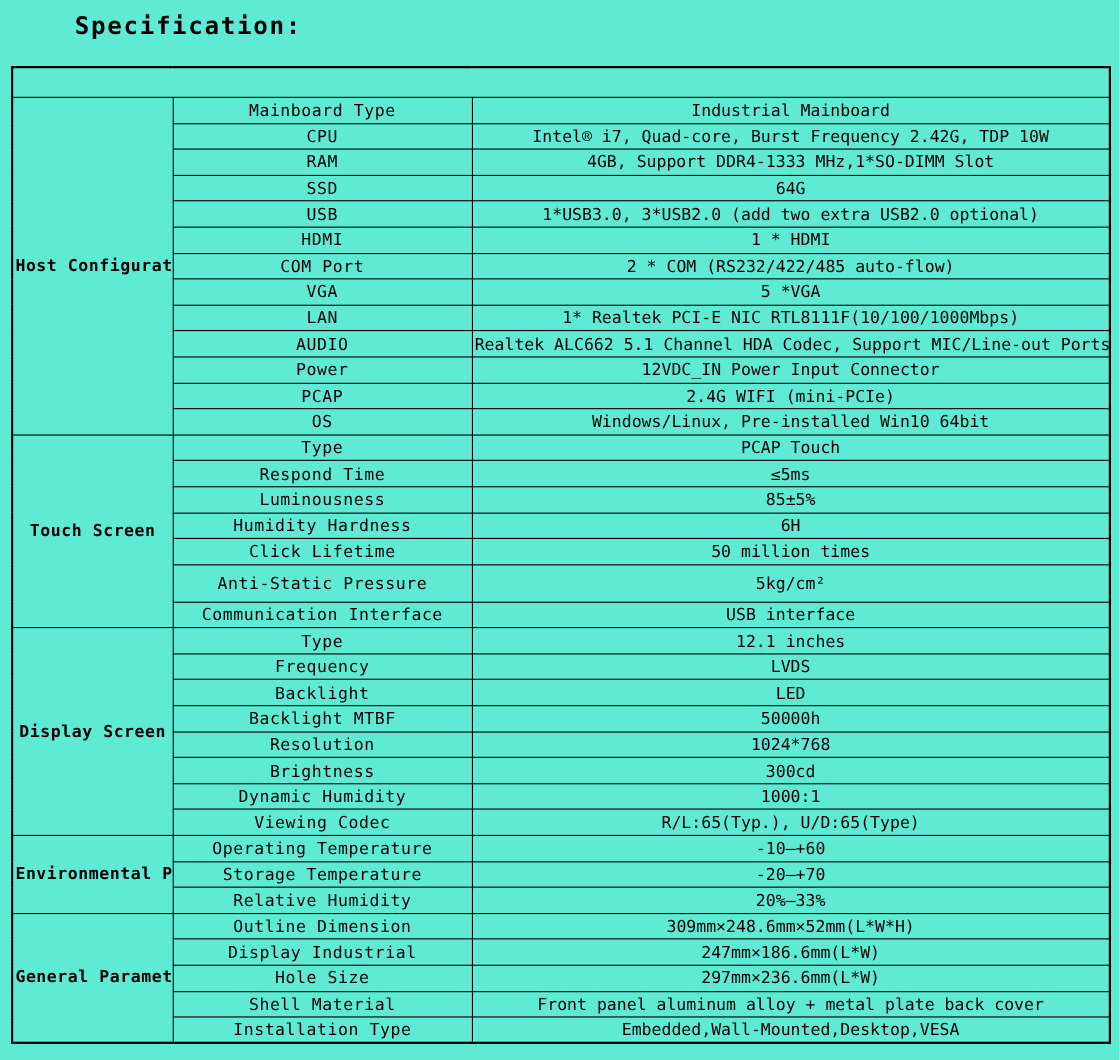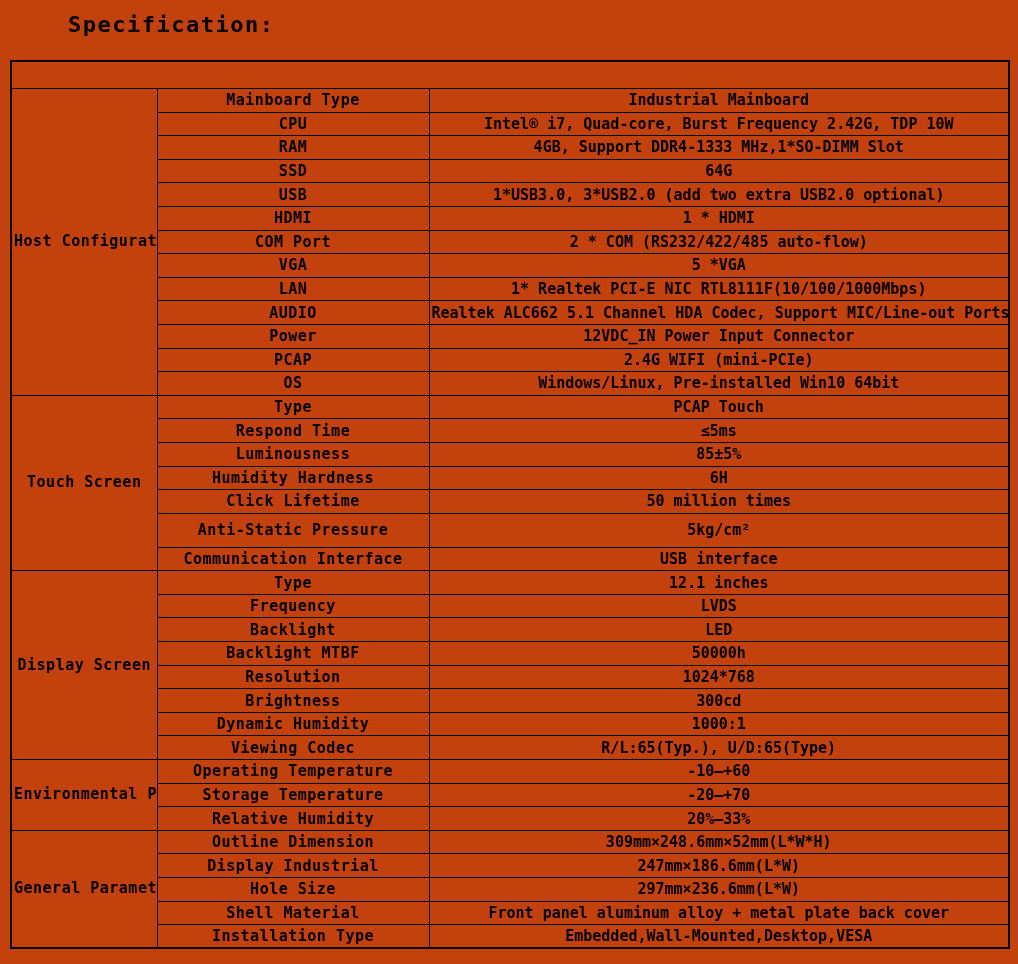--- a/index.html
+++ b/index.html
@@ -6,21 +6,21 @@
     margin: 0;
     padding: 0;
     background: #ffffff;
     color: #000000;
     font-family: "DejaVu Sans Mono", "Liberation Mono", monospace;
   }
   .page {
     position: relative;
     width: 1018px;
     height: 964px;
-    background: #c2410c;
+    background: #5eead4;
     overflow: hidden;
   }
   .title {
     position: absolute;
     left: 68px;
     top: 12px;
     font-size: 22px;
     font-weight: bold;
     letter-spacing: 1.5px;
   }
@@ -51,25 +51,25 @@
   tbody tr.tall {
     height: 34px;
   }
   td.sec {
     font-weight: bold;
     white-space: normal;
     line-height: 1.55;
     letter-spacing: 0.5px;
   }
   td.label {
-    font-weight: bold;
+    font-weight: normal;
     letter-spacing: 0.5px;
   }
   td.value {
-    font-weight: bold;
+    font-weight: normal;
   }
 </style>
 </head>
 <body>
 
 <div class="page">
   <div class="title">Specification:</div>
 
   <table class="spec">
     <colgroup>

